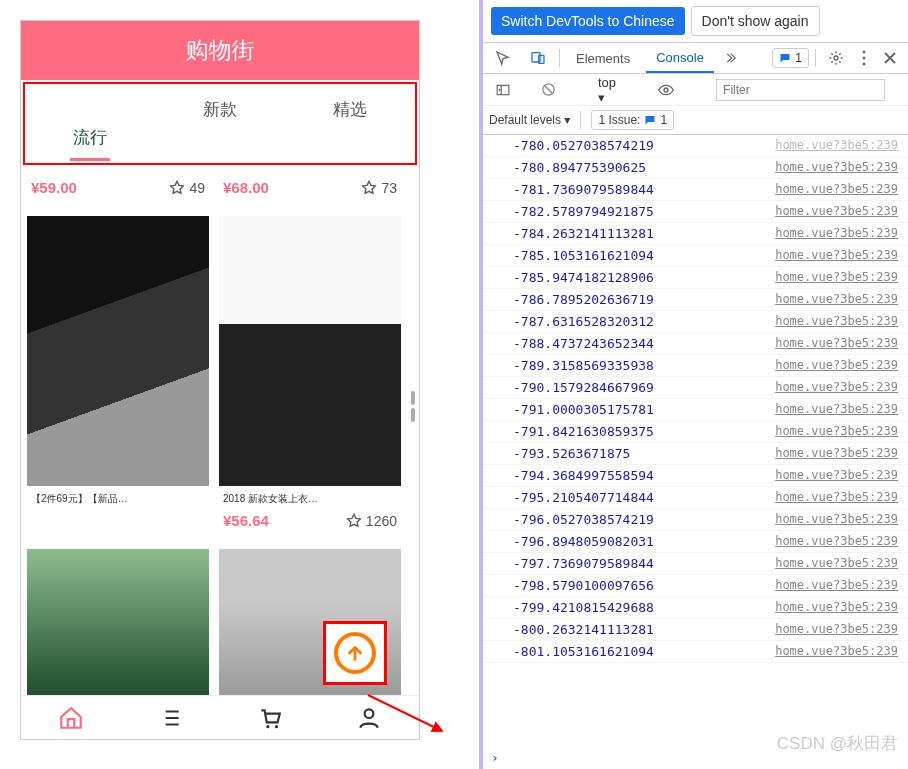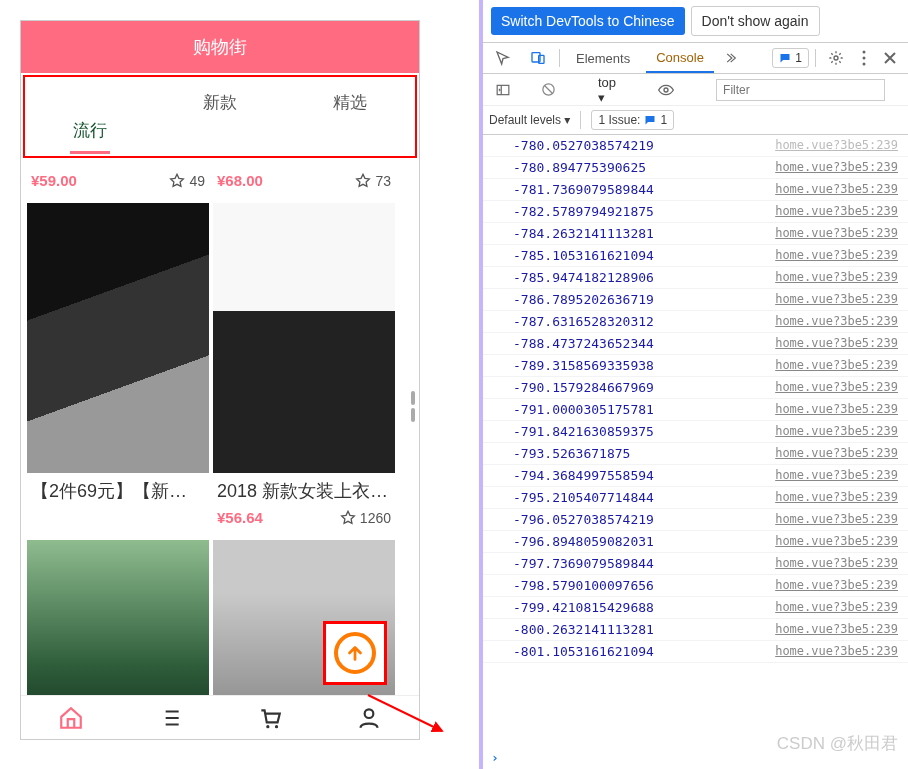--- a/index.html
+++ b/index.html
@@ -1,46 +1,46 @@
 <!DOCTYPE html>
 <html><head>
 <meta charset="utf-8">
 <style>
 * { box-sizing: border-box; margin: 0; padding: 0; }
 body { font-family: Arial, sans-serif; font-size: 13px; color: #333; background: #fff; width: 908px; height: 769px; overflow: hidden; position: relative; }
 .main { display: flex; height: 100%; }
 .phone-pane { width: 460px; position: relative; padding: 20px 20px 0 20px; }
 .phone { border: 1px solid #ccc; width: 400px; height: 720px; position: relative; overflow: hidden; background: #fff; }
-.header { background: #ff6b81; color: #fff; text-align: center; padding: 14px 0; font-size: 18px; }
+.header { background: #ff6b81; color: #fff; text-align: center; padding: 14px 0; font-size: 23px; }
 .tabs { display: flex; border: 2px solid #f00; margin: 2px; }
 .tab { flex: 1; text-align: center; padding: 14px 0; font-size: 17px; color: #555; cursor: pointer; }
 .tab.active { color: #14532d; position: relative; margin-top: 28px; }
 .tab.active::after { content:""; position:absolute; bottom:2px; left:50%; transform:translateX(-50%); width:40px; height:3px; background:#ff6b81; }
-.products { display: flex; flex-wrap: wrap; gap: 4px; padding: 6px; overflow-y:auto; height: 560px; }
+.products { display: flex; flex-wrap: wrap; gap: 10px; padding: 6px; overflow-y:auto; height: 560px; }
 .card { width: 182px; background:#fff; }
 .card .meta { display:flex; align-items:center; justify-content:space-between; padding: 6px 4px 10px 4px; }
 .price { color:#ff6b81; font-weight:bold; font-size:15px; }
 .star { display:flex; align-items:center; gap:4px; color:#555; font-size:14px; }
 .img { width:182px; height:270px; background:#eee; position:relative; overflow:hidden; }
-.title { font-size:18px; padding:6px 4px 0 4px; white-space:nowrap; overflow:hidden; text-overflow:ellipsis; color:#333; }
+.title { font-size:10px; padding:6px 4px 0 4px; white-space:nowrap; overflow:hidden; text-overflow:ellipsis; color:#333; }
 .bottomnav { position:absolute; bottom:0; left:0; right:0; height:44px; border-top:1px solid #eee; display:flex; background:#fff; }
 .navitem { flex:1; display:flex; align-items:center; justify-content:center; }
 .scrollhint { position:absolute; right:4px; top:370px; display:flex; flex-direction:column; gap:3px; }
 .scrollhint div{ width:4px; height:14px; background:#aaa; border-radius:2px;}
 .backtop { position:absolute; right:32px; bottom:54px; width:64px; height:64px; border:3px solid #f00; display:flex; align-items:center; justify-content:center; background:#fff; }
 .backtop-circle{ width:42px; height:42px; border:4px solid #ff7a00; border-radius:50%; display:flex; align-items:center; justify-content:center;}
 .arrow-annot { position:absolute; right:8px; bottom:30px; pointer-events:none; }
 
 .devtools { flex:1; border-left:4px solid #c4b5fd; display:flex; flex-direction:column; min-width:0;margin-left:19px; }
 .dt-top { padding:6px 8px; display:flex; gap:6px; align-items:center; }
 .btn-blue { background:#1a73e8; color:#fff; border:none; padding:6px 10px; border-radius:3px; font-size:14px; cursor:pointer; }
 .btn-plain { background:#fff; color:#333; border:1px solid #ccc; padding:6px 10px; border-radius:3px; font-size:14px; cursor:pointer; }
 .dt-tabs { display:flex; align-items:center; border-top:1px solid #ccc; border-bottom:1px solid #ccc; padding:0 6px; gap:6px; height:32px; }
 .dt-tab { padding:6px 10px; color:#555; cursor:pointer; white-space:nowrap; }
-.dt-tab.active { color:#a16207; border-bottom:2px solid #1a73e8; }
+.dt-tab.active { color:#0369a1; border-bottom:2px solid #1a73e8; }
 .dt-iconcell { padding:4px 6px; color:#666; cursor:pointer; }
 .dt-iconcell.active { color:#1a73e8; }
 .dt-badge { border:1px solid #ccc; padding:0 6px; border-radius:3px; display:flex; align-items:center; gap:4px; font-size:12px; height:20px; cursor:pointer;}
 .dt-filterrow { display:flex; align-items:center; gap:18px; padding:4px 6px; border-bottom:1px solid #eee; height:32px;}
 .dt-filterrow input { border:1px solid #ccc; padding:3px 6px; font-size:12px; width:200px; height:22px;}
 .dt-levelrow { display:flex; align-items:center; gap:10px; padding:4px 6px; border-bottom:1px solid #ccc; font-size:12px; color:#404040; }
 .dt-dropdown{ cursor:pointer; }
 .console { flex:1; overflow-y:auto; font-family: Menlo, Consolas, monospace; font-size:13px; }
 .logrow { display:flex; justify-content:space-between; padding:3px 10px 3px 30px; border-bottom:1px solid #f1f3f4; }
 .logval { color:#1a1aa6; }

